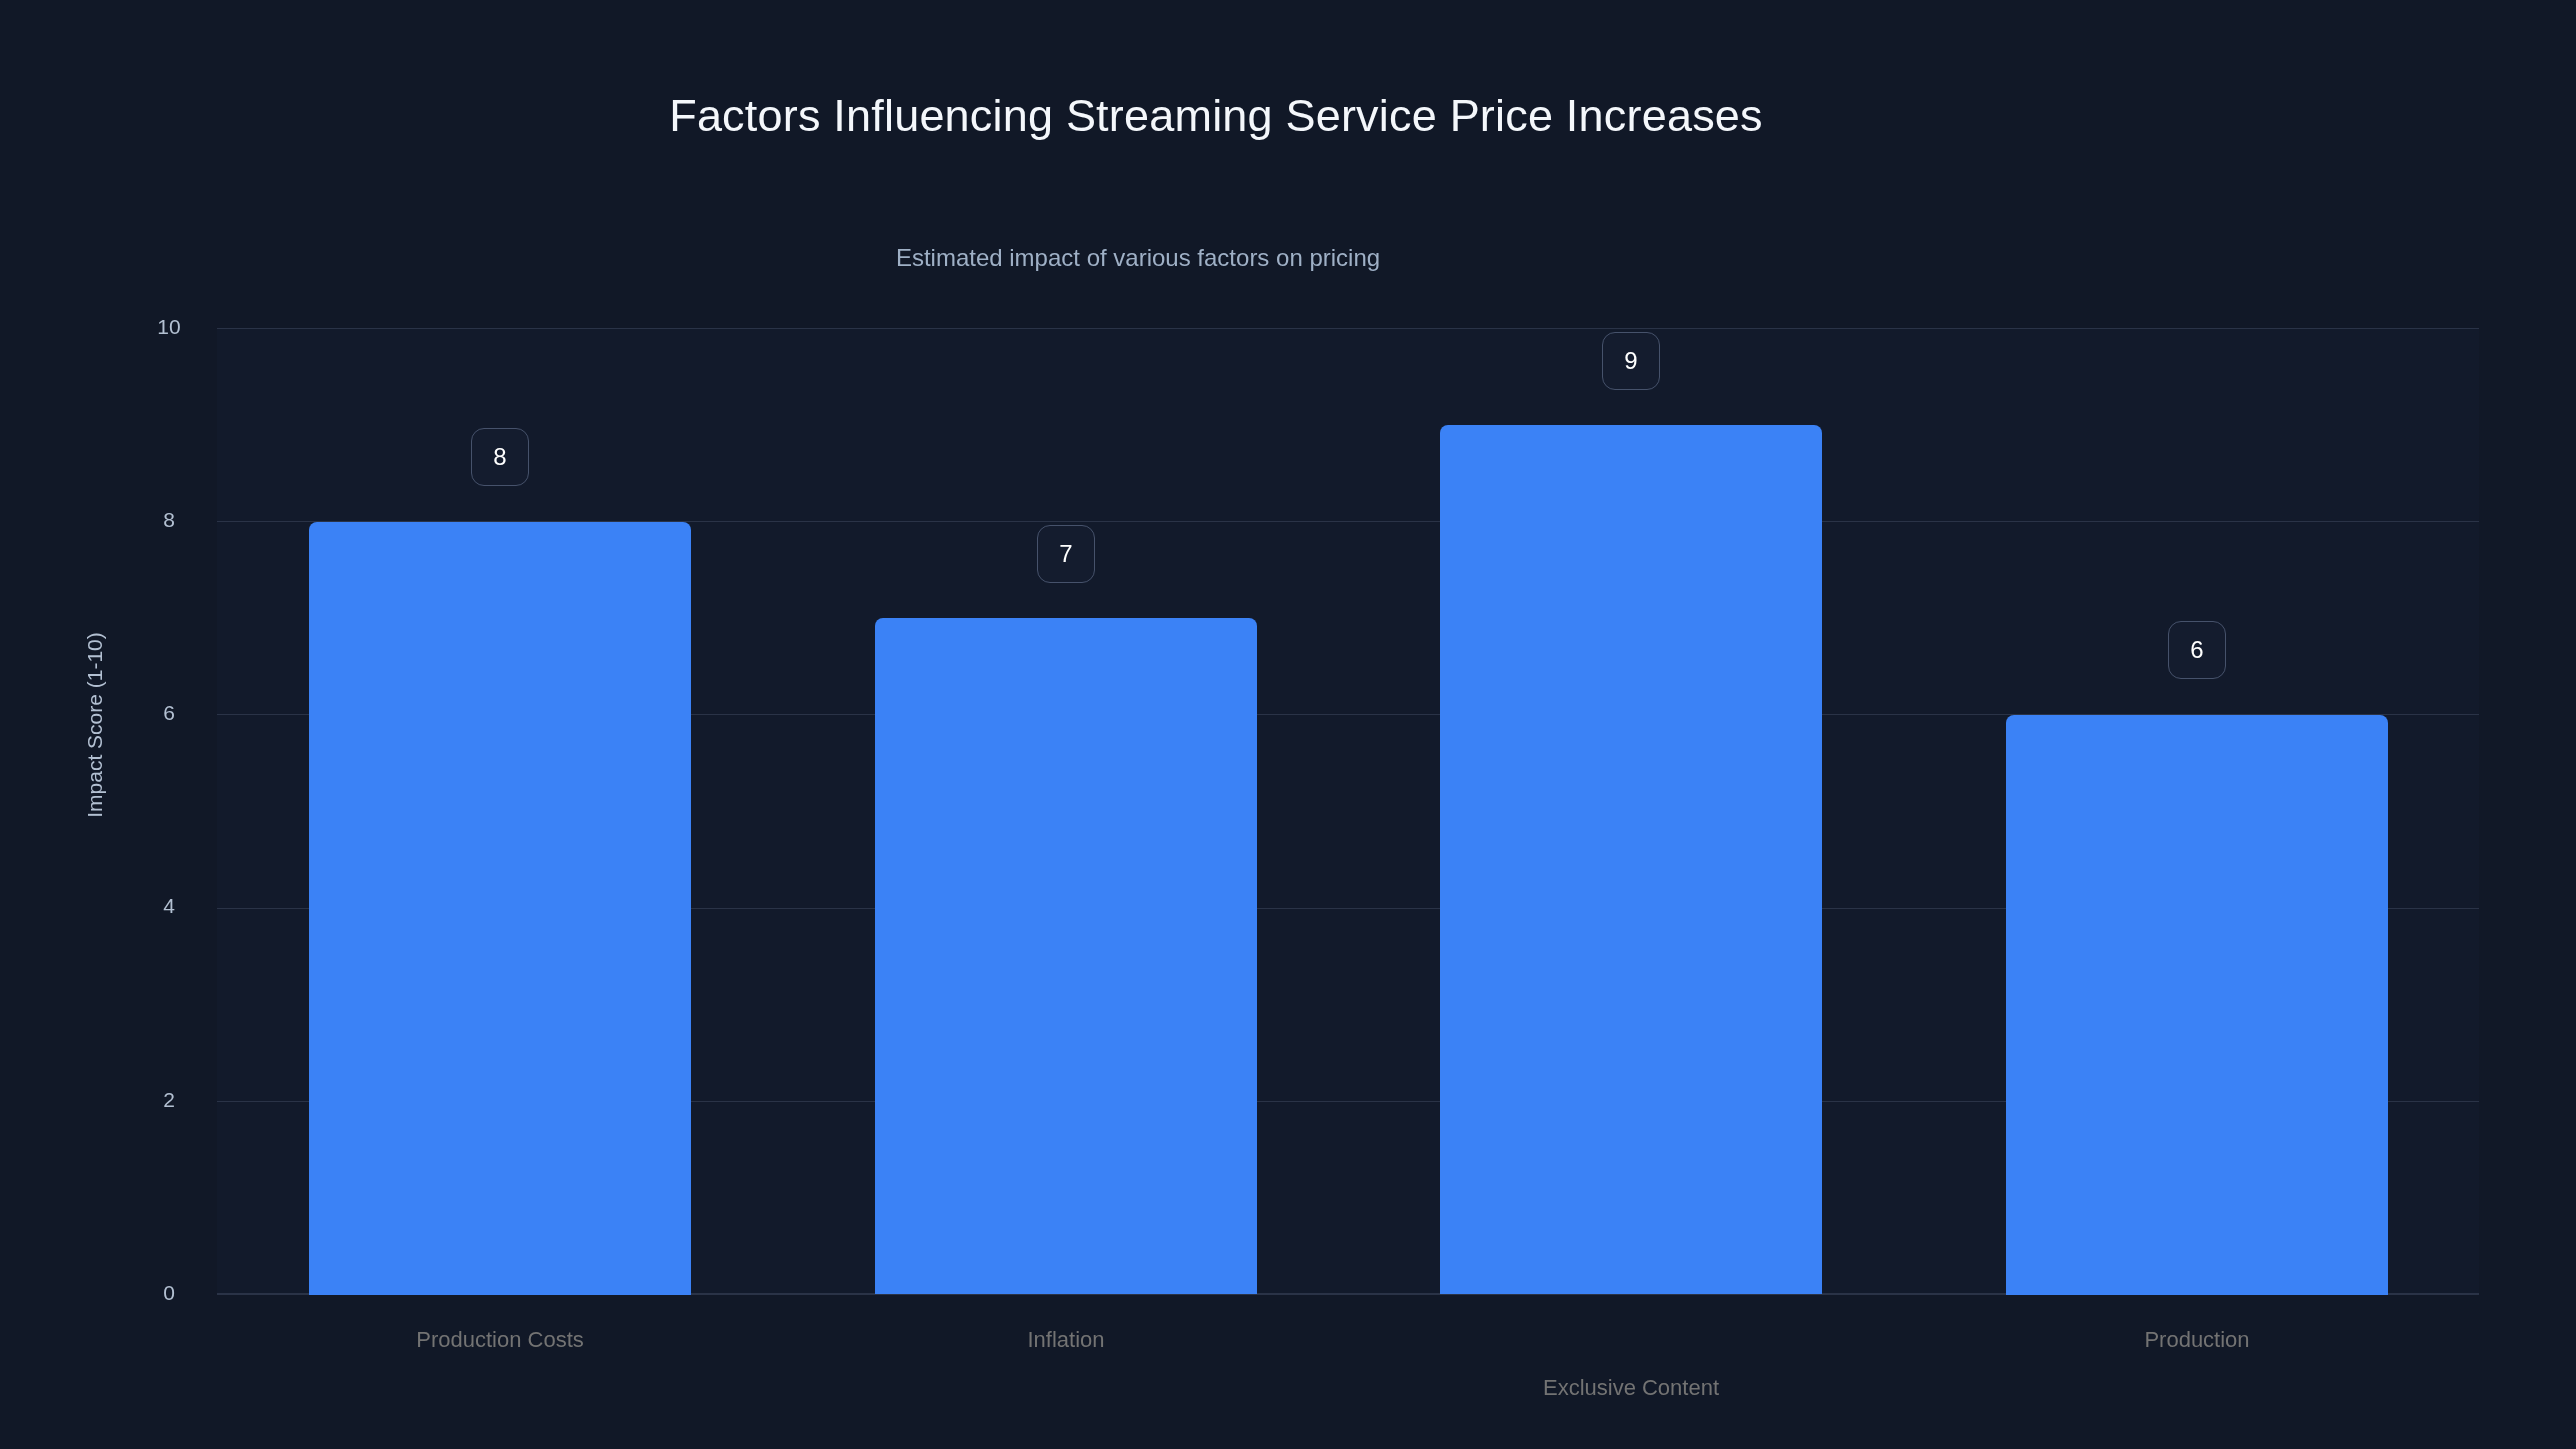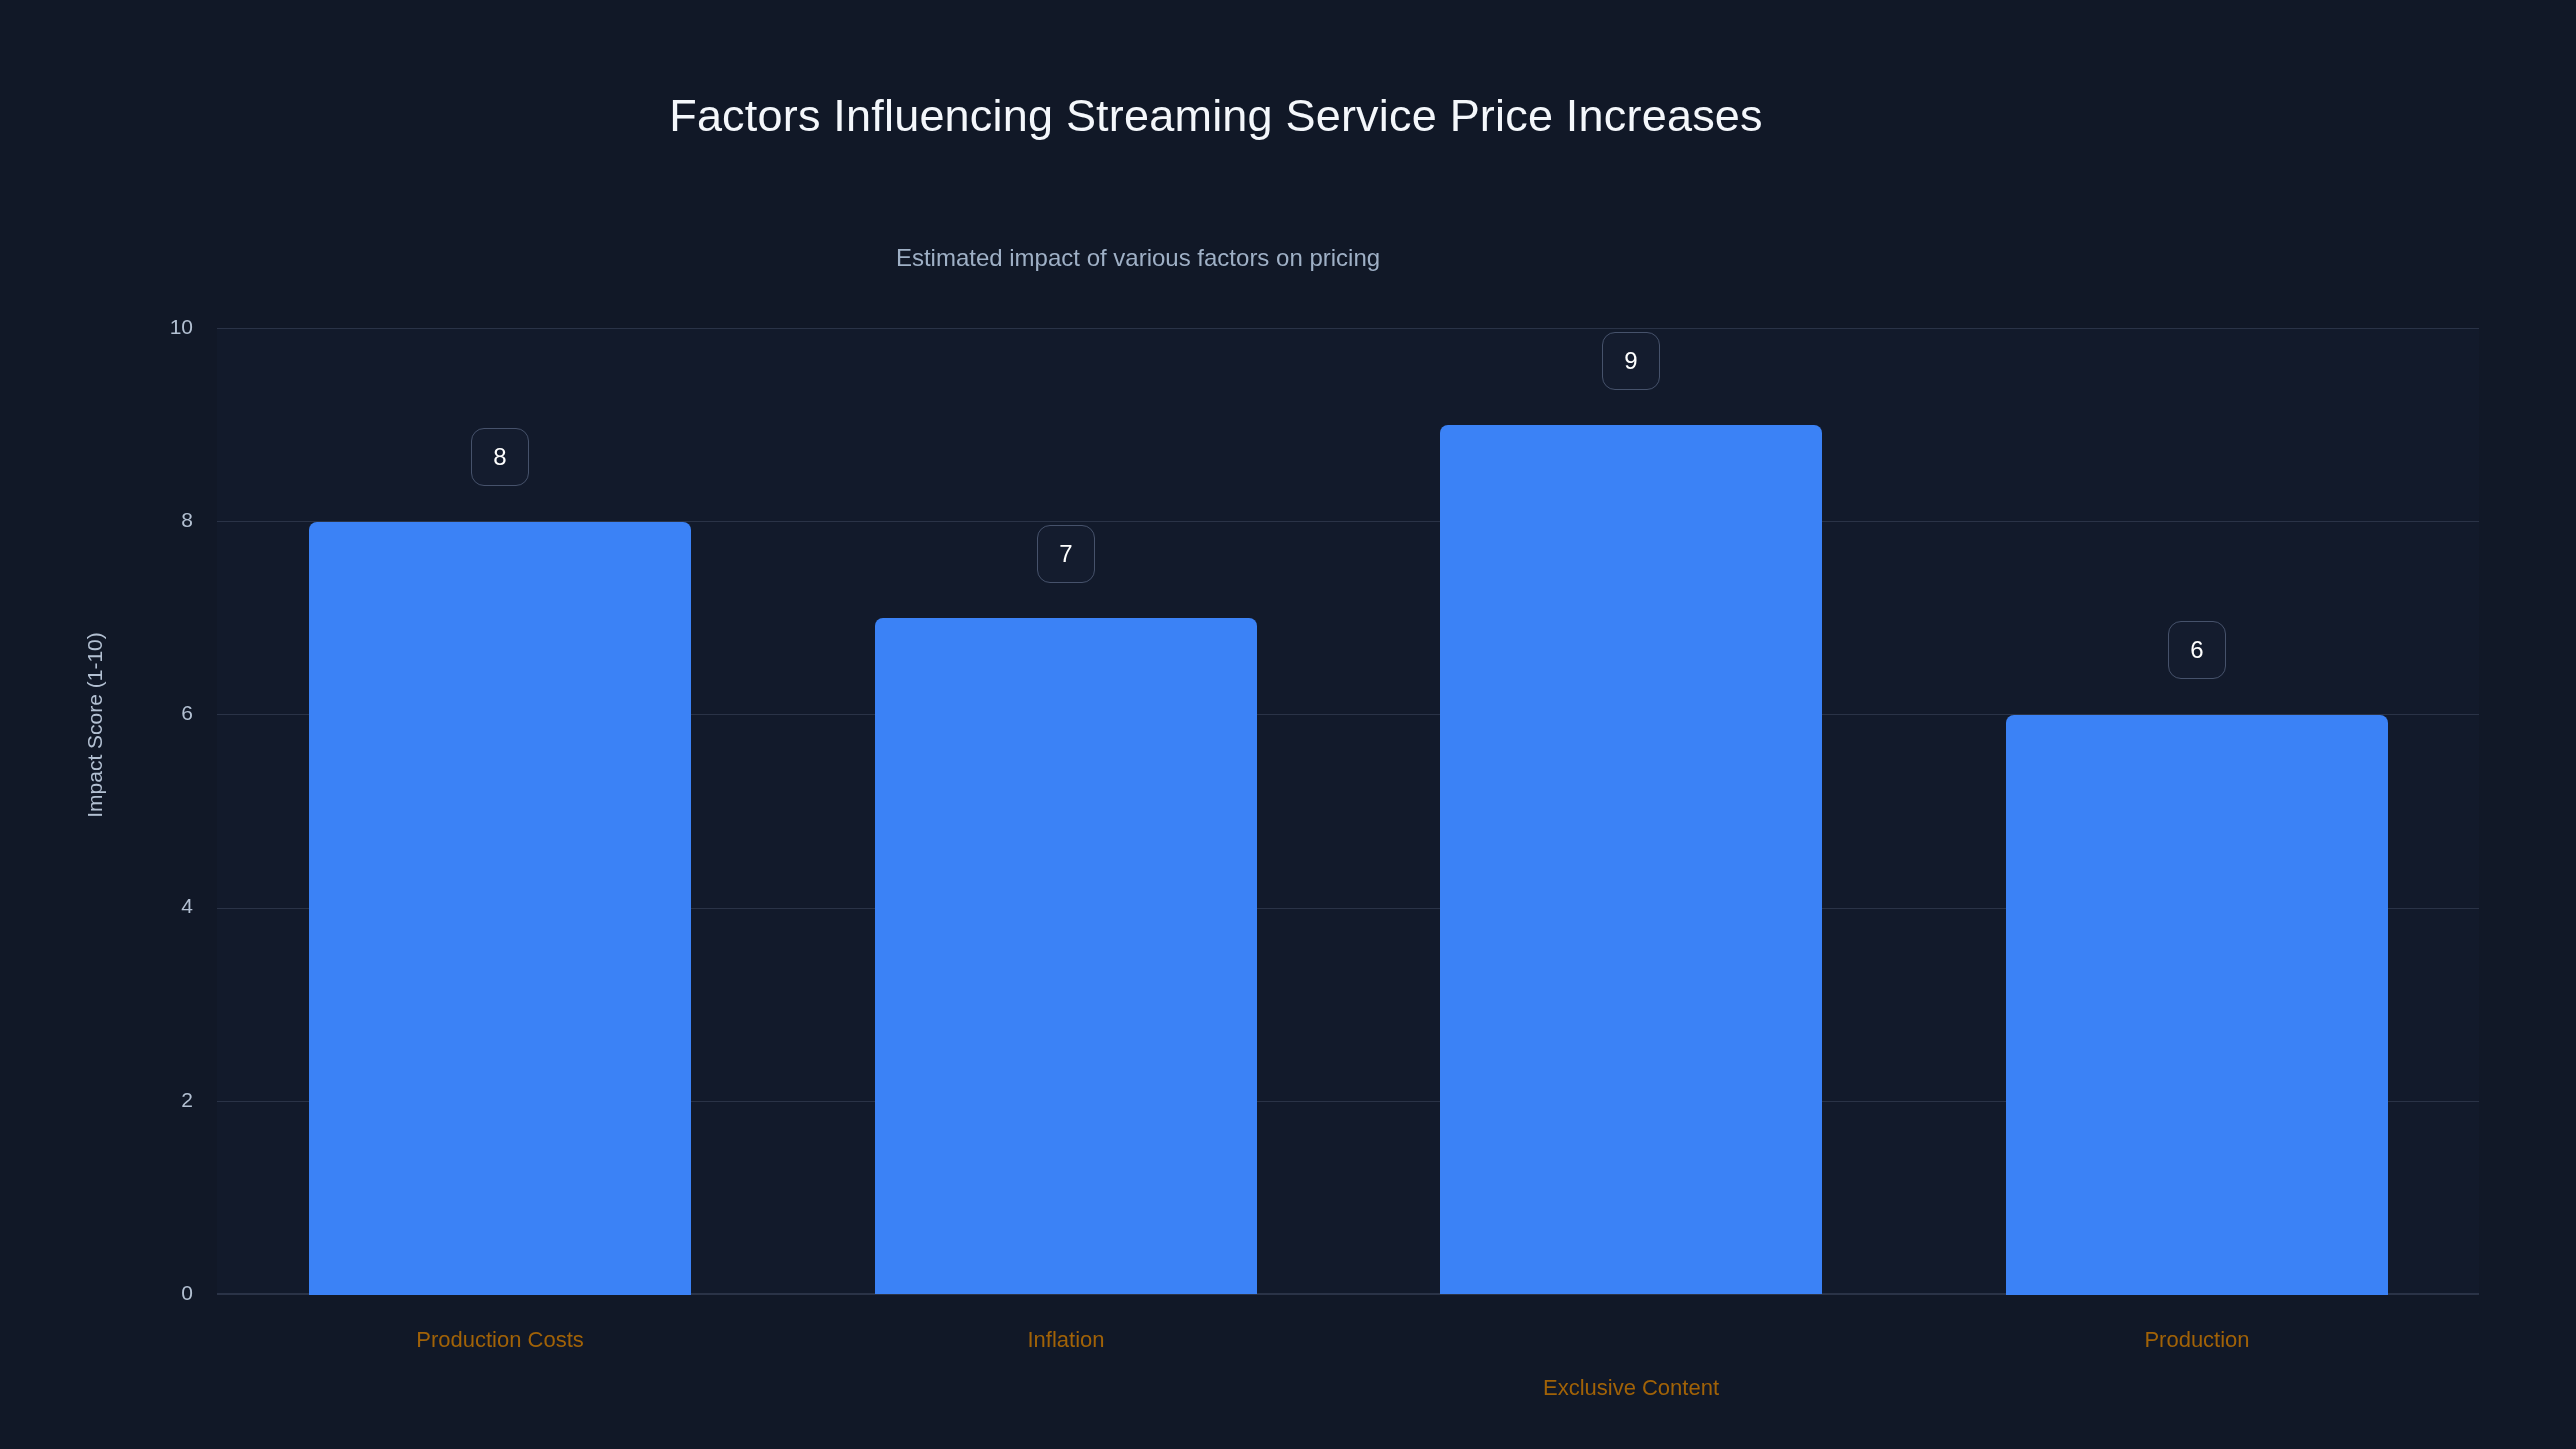--- a/index.html
+++ b/index.html
@@ -74,21 +74,21 @@
     width: 100%;
     height: 0.8px;
     bottom: 0;
     background: #2a3347;
   }
 
   
   .y-tick-label {
     position: absolute;
     right: 2540px;   
-    text-align: right;
+    text-align: center;
     font-size: 21px;
     color: #b3c0d2;
     white-space: nowrap;
   }
 
   .y-axis-title {
     position: absolute;
     left: 95px;
     top: 725px;
     transform: translate(-50%, -50%) rotate(-90deg);
@@ -119,21 +119,21 @@
     font-size: 24px;
     color: #ffffff;
   }
 
   
   .x-tick-label {
     position: absolute;
     top: 1327px;
     text-align: center;
     font-size: 22px;
-    color: #a16207;
+    color: #737373;
     white-space: nowrap;
     transform: translateX(-50%);
   }
 </style>
 </head>
 <body>
 
 <div id="chart-root">
 
   <div class="chart-title">Factors Influencing Streaming Service Price Increases</div>

